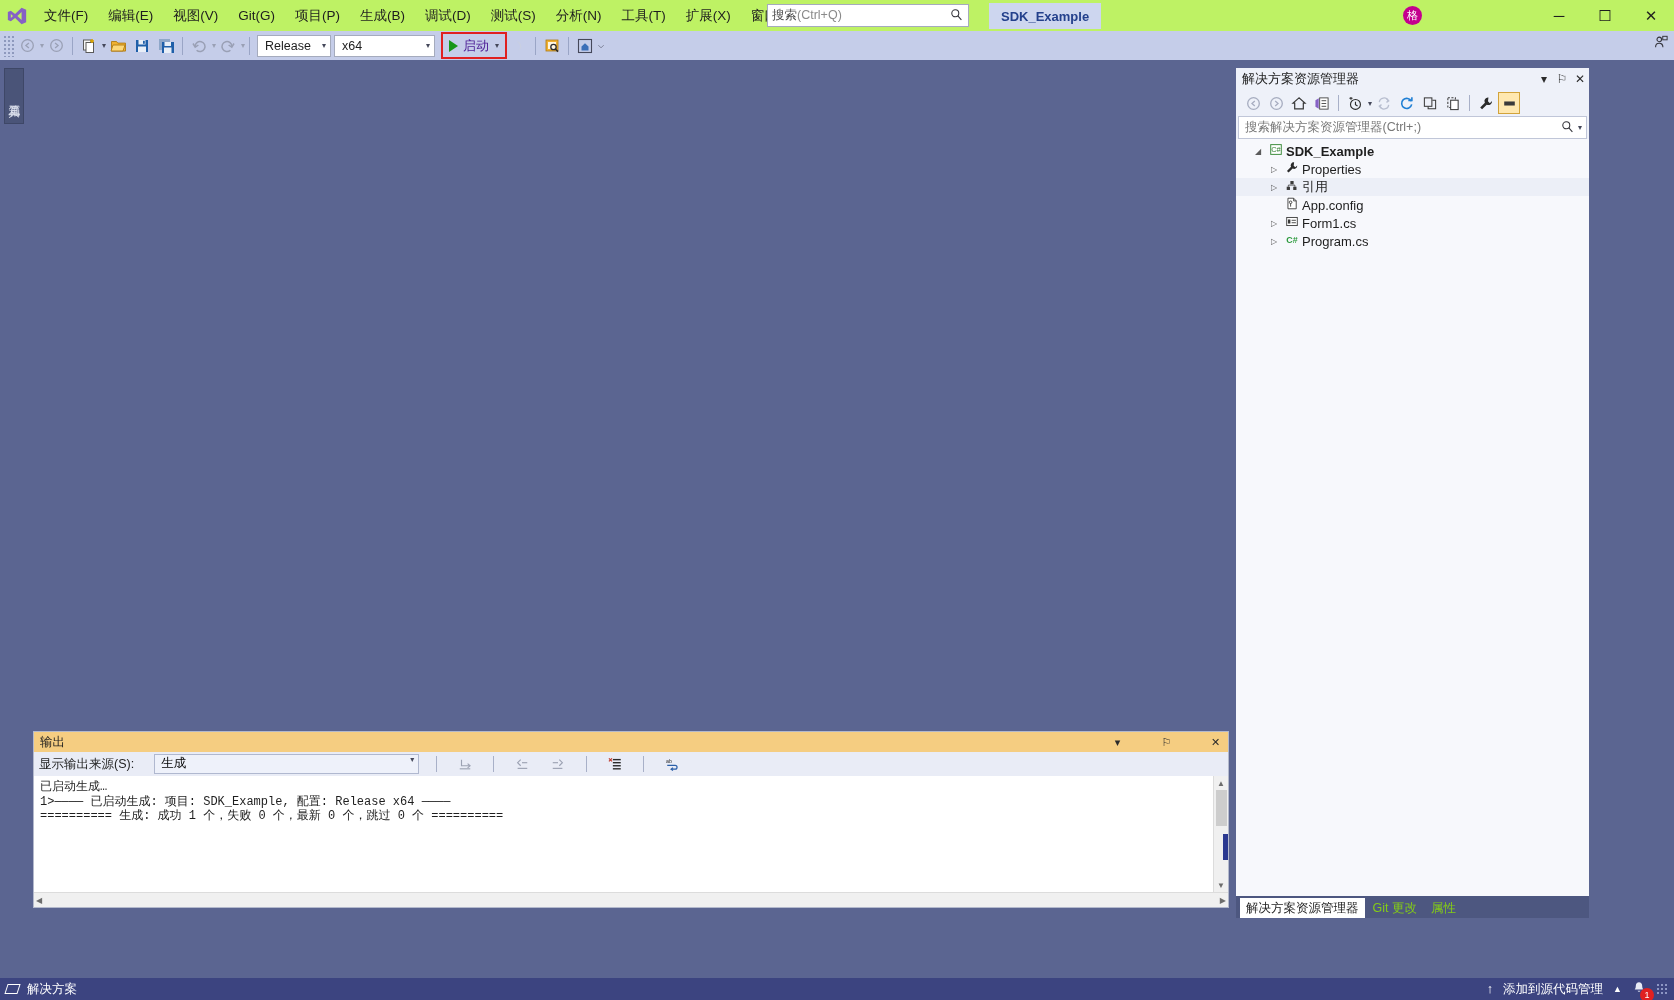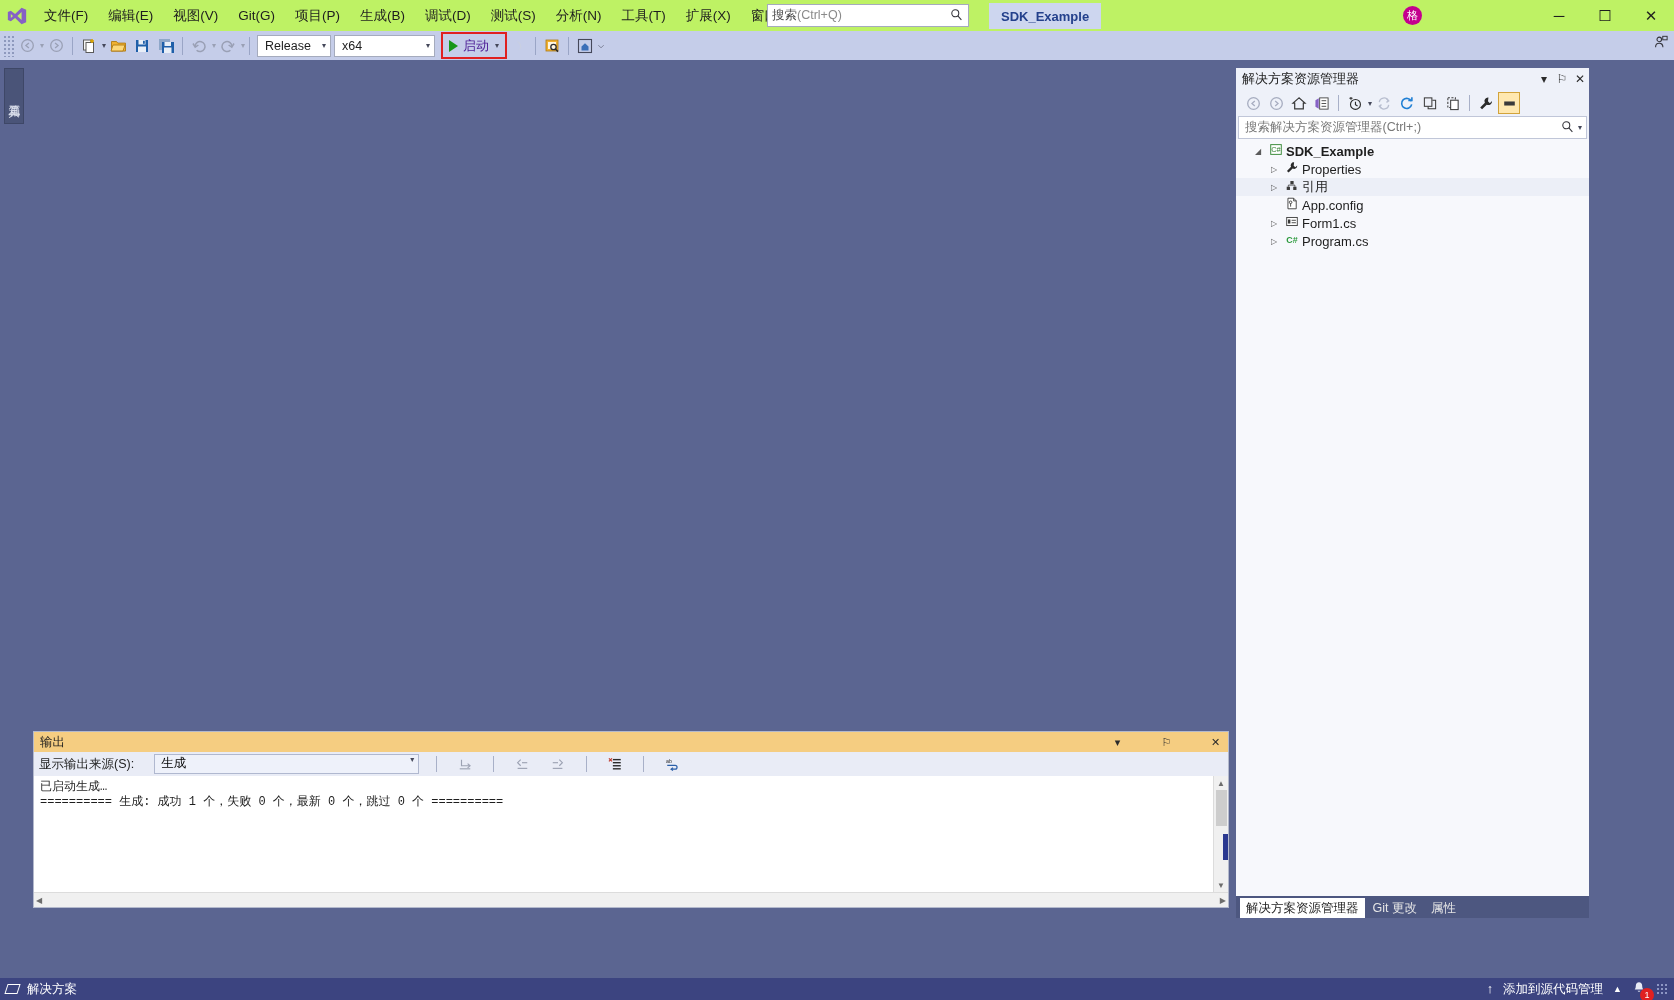--- a/index.html
+++ b/index.html
@@ -141,21 +141,21 @@
     width: 16px; text-align: center; font-size: 8px; color: #5c5c5c;
   }
   .node .nic { width: 20px; text-align: center; font-size: 12px; }
   .node.bold .nlabel { font-weight: bold; }
   .se-tabs {
     height: 22px; display: flex; align-items: flex-end;
     background: #4d5780; padding-left: 4px; gap: 2px;
   }
   .se-tab {
     height: 20px; padding: 0 6px; font-size: 12.5px;
-    display: flex; align-items: center; color: #e5e5e5;
+    display: flex; align-items: center; color: #84cc16;
   }
   .se-tab.active { background: #ffffff; color: #1e1e1e; }
 
   
   .output {
     position: absolute; left: 33px; top: 731px; width: 1196px; height: 177px;
     background: #f0f0f0; border: 1px solid #b3b9cc;
     display: flex; flex-direction: column;
   }
   .out-title {
@@ -641,20 +641,21 @@
         <svg width="15" height="14" viewBox="0 0 16 16">
           <text x="4" y="7" font-size="6" fill="#2b2b2b" text-anchor="middle" font-family="Liberation Sans">ab</text>
           <path d="M2 9.5h9a2.2 2.2 0 0 1 0 4.4H7" fill="none" stroke="#2b5fa8" stroke-width="1.4"></path>
           <path d="M8.6 12.2 6.4 13.9 8.6 15.4" fill="none" stroke="#2b5fa8" stroke-width="1.4"></path>
         </svg>
       </div>
     </div>
 
     <div class="out-body">
       <div class="out-text">已启动生成…</div>
+      <div class="out-text" style="padding-top:0">1&gt;———— 已启动生成: 项目: SDK_Example, 配置: Release x64 ————</div>
       <div class="out-text" style="padding-top:0">========== 生成: 成功 1 个，失败 0 个，最新 0 个，跳过 0 个 ==========</div>
 
       <div class="vscroll">
         <div class="arr">▲</div>
         <div class="thumb"></div>
         <div class="arr bot">▼</div>
       </div>
       <div class="out-marker"></div>
     </div>
 

